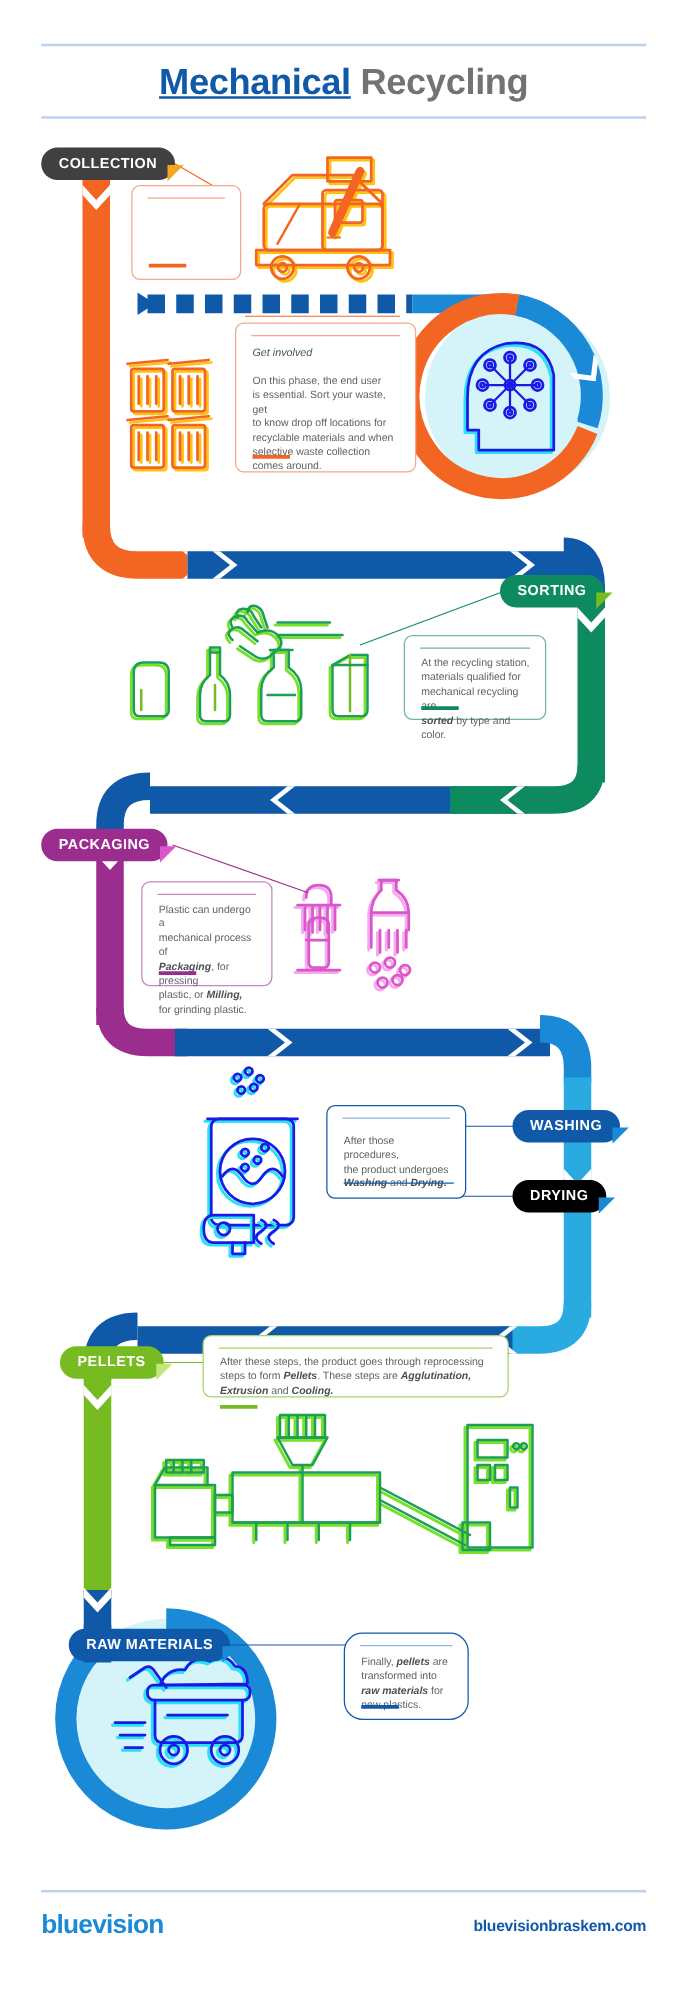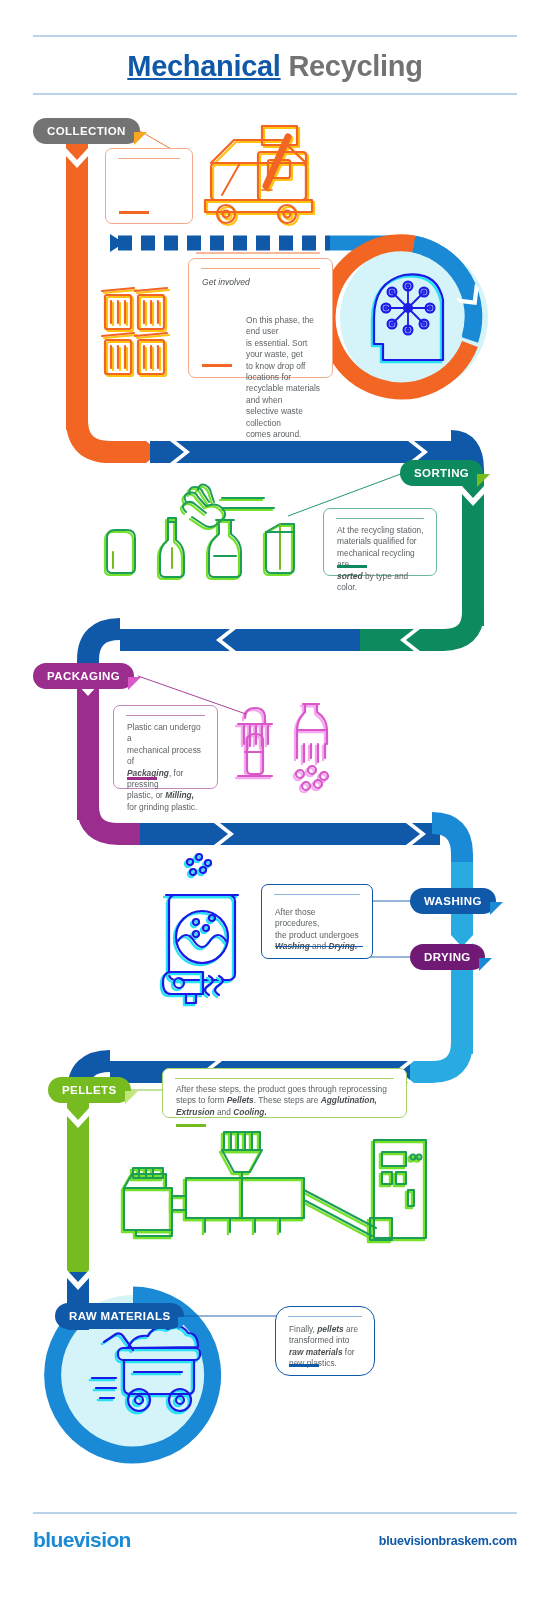--- a/index.html
+++ b/index.html
@@ -463,41 +463,41 @@
     </g>
   </svg>
 
   <div class="title-rule" id="rule-top"></div>
   <div class="title">
     <span class="w1">Mechanical</span>
     <span class="w2">Recycling</span>
   </div>
   <div class="title-rule" id="rule-bot"></div>
 
-  <div class="badge" style="left:33px;top:118px;background:#737373;color:#f26522;">
+  <div class="badge" style="left:33px;top:118px;background:#404040;color:#f26522;">
     <span style="color:#fff">COLLECTION</span>
     <span class="tail tail-r" style="color:#f6a623;"></span>
   </div>
 
   <div class="badge" style="left:400px;top:460px;background:#0e8a5f;color:#0e8a5f;">
     <span style="color:#fff">SORTING</span>
     <span class="tail tail-r" style="color:#76bc21;"></span>
   </div>
 
   <div class="badge" style="left:33px;top:663px;background:#9b2d8f;color:#9b2d8f;">
     <span style="color:#fff">PACKAGING</span>
     <span class="tail tail-r" style="color:#d957c8;"></span>
   </div>
 
   <div class="badge" style="left:410px;top:888px;background:#1059a8;color:#1059a8;">
     <span style="color:#fff">WASHING</span>
     <span class="tail tail-r" style="color:#1b8ad6;"></span>
   </div>
 
-  <div class="badge" style="left:410px;top:944px;background:#701a75;color:#1059a8;">
+  <div class="badge" style="left:410px;top:944px;background:#000000;color:#1059a8;">
     <span style="color:#fff">DRYING</span>
     <span class="tail tail-r" style="color:#1b8ad6;"></span>
   </div>
 
   <div class="badge" style="left:48px;top:1077px;background:#76bc21;color:#76bc21;">
     <span style="color:#fff">PELLETS</span>
     <span class="tail tail-r" style="color:#c3e67c;"></span>
   </div>
 
   <div class="badge" style="left:55px;top:1303px;background:#1059a8;color:#1059a8;">
@@ -506,21 +506,21 @@
   </div>
 
   <div class="callout" style="left:105px;top:148px;width:88px;height:76px;border-color:#f3a98a;">
     <div class="topline" style="background:#f3a98a;"></div>
     <div class="dash" style="top:62px;background:#f26522;"></div>
   </div>
 
   <div class="callout" style="left:188px;top:258px;width:145px;height:120px;border-color:#f3a98a;">
     <div class="topline" style="background:#f3a98a;"></div>
     <div class="eyebrow" style="position:absolute;left:13px;top:18px;">Get involved</div>
-    <div class="body" style="top:56px;margin-left:44px;">
+    <div class="body" style="top:40px;">
       <span>On this phase, the end user</span><br>
       <span>is essential. Sort your waste, get</span><br>
       <span>to know drop off locations for</span><br>
       <span>recyclable materials and when</span><br>
       <span>selective waste collection</span><br>
       <span>comes around.</span>
     </div>
     <div class="dash" style="top:105px;background:#f26522;"></div>
   </div>
 

